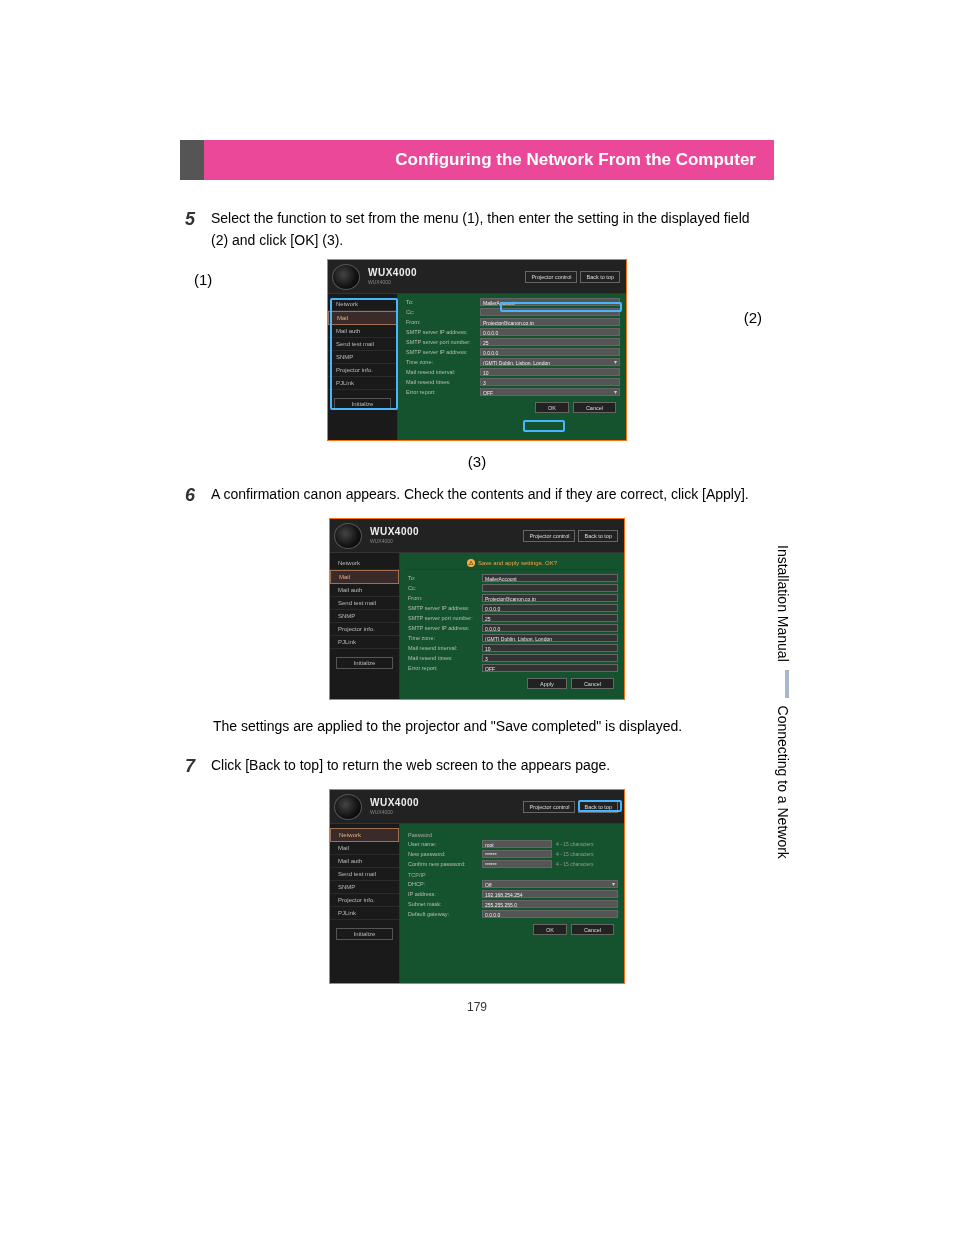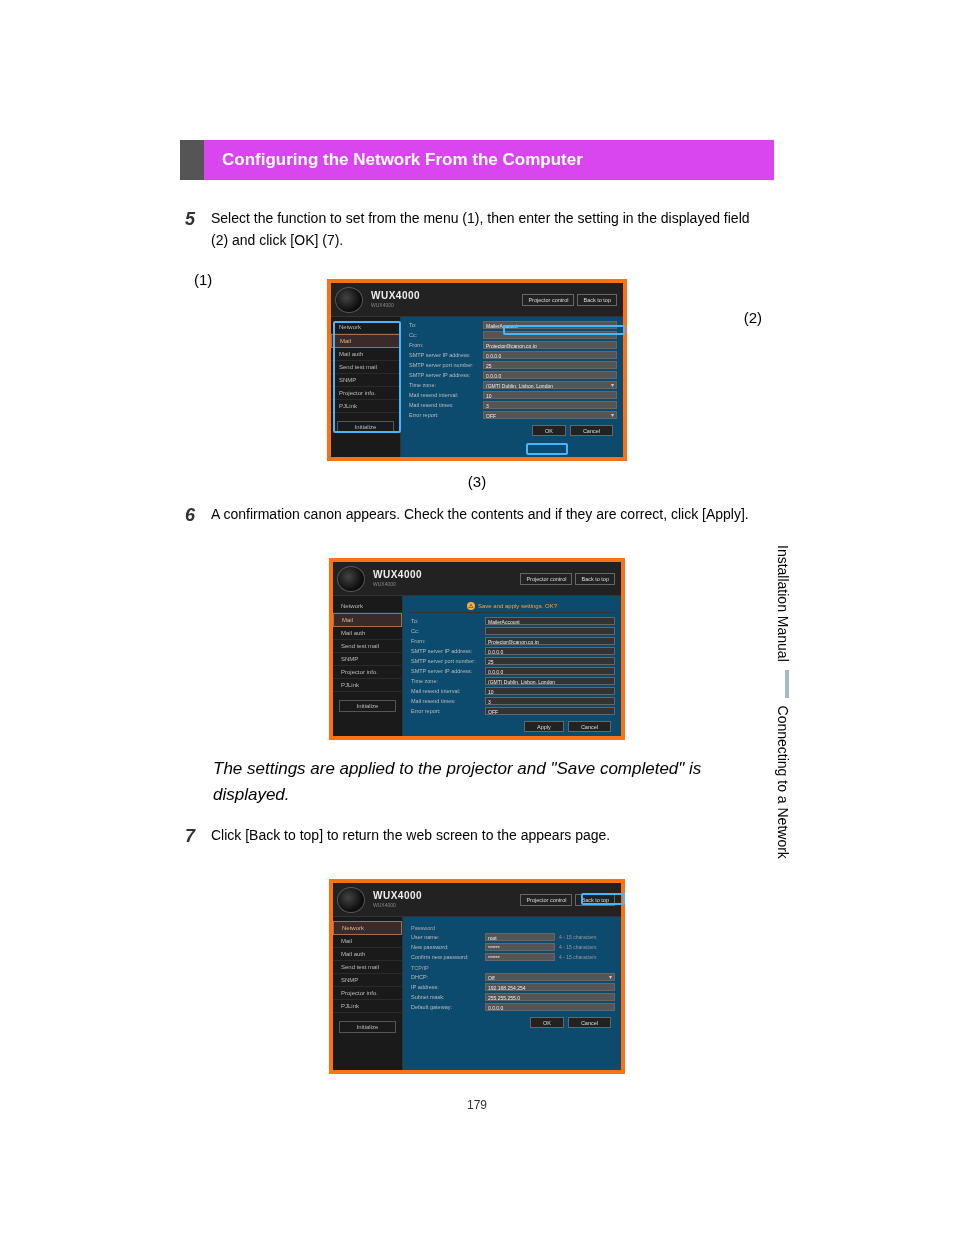--- a/index.html
+++ b/index.html
@@ -1,23 +1,23 @@
 <!DOCTYPE html>
 <html><head>
 <meta charset="utf-8">
 <style>
   * { box-sizing: border-box; }
   body { margin: 0; padding: 0; font-family: Arial, sans-serif; background: #fff; width: 954px; }
   .page { width: 954px; position: relative; padding: 140px 0 40px 0; }
-  .header-bar { background: #d946ef; color: #fff; font-weight: bold; font-size: 17px; padding: 10px 18px 10px 18px; margin-left: 180px; margin-right: 180px; margin-bottom: 28px; border-left: 24px solid #555; text-align: left; }
+  .header-bar { background: #ec4899; color: #fff; font-weight: bold; font-size: 17px; padding: 10px 18px 10px 18px; margin-left: 180px; margin-right: 180px; margin-bottom: 28px; border-left: 24px solid #555; text-align: right; }
   .step-row { display: flex; margin: 0 185px 8px 185px; font-size: 14px; line-height: 1.55; }
   .step-num { font-weight: bold; font-style: italic; font-size: 18px; color: #333; width: 26px; flex-shrink: 0; margin-top: -2px; }
   .step-text { flex: 1; }
   .fig-wrap { position: relative; margin: 6px auto 16px auto; display: flex; justify-content: center; }
-  .fig { background: #0c4a6e; color: #ccc; font-size: 7.5px; border: 4px solid #f97316; position: relative; margin-top: 20px; }
+  .fig { background: #14532d; color: #ccc; font-size: 7.5px; border: 1px solid #f97316; position: relative; }
   .fig1 { width: 300px; height: 182px; }
   .fig2 { width: 296px; height: 182px; }
   .fig3 { width: 296px; height: 195px; }
   .fig-head { display: flex; align-items: center; height: 34px; padding: 2px 6px 2px 4px; background: #222; border-bottom: 1px solid #333; }
   .lens { width: 28px; height: 26px; border-radius: 50%; background: radial-gradient(circle at 40% 40%, #444 0, #111 60%, #000 100%); border: 1px solid #555; flex-shrink: 0; }
   .model-block { margin-left: 8px; line-height: 1; }
   .model { font-size: 10px; font-weight: bold; color: #eee; letter-spacing: 0.5px; }
   .sub { font-size: 5px; color: #888; margin-top: 2px; }
   .head-btns { margin-left: auto; display: flex; gap: 3px; }
   .hbtn { border: 1px solid #666; background: #222; color: #ddd; font-size: 5.5px; padding: 2px 5px; white-space: nowrap; }
@@ -40,35 +40,35 @@
   .confirm-msg { color: #ffa040; font-size: 6px; text-align: center; padding: 2px 0; border-bottom: 1px solid #333; margin-bottom: 4px; }
   .confirm-msg::before { content: '⚠'; background: #f5b040; color: #000; border-radius: 50%; display: inline-block; width: 8px; height: 8px; line-height: 8px; font-size: 6px; margin-right: 3px; }
   
   .callout-1 { position: absolute; left: 194px; top: 12px; font-size: 15px; }
   .callout-2 { position: absolute; right: 192px; top: 50px; font-size: 15px; }
   .callout-3 { text-align: center; font-size: 15px; margin-top: -4px; margin-bottom: 14px; }
   .hl-blue { position: absolute; border: 2px solid #47b6ff; border-radius: 2px; pointer-events: none; }
   
   .side-text { position: absolute; right: 160px; top: 545px; writing-mode: vertical-rl; font-size: 14px; line-height: 1.6; }
   .accent { display: inline-block; width: 4px; height: 28px; background: #a5b8cc; margin: 4px 0; vertical-align: middle; }
-  .pagenum { text-align: center; font-size: 12px; color: #333; margin-top: 24px; }
-  .plain-para { margin: 10px 185px 18px 213px; font-size: 17px; line-height: 1.5; font-style: italic; }
+  .pagenum { text-align: center; font-size: 12px; color: #333; margin-top: 16px; }
+  .plain-para { margin: 10px 185px 18px 213px; font-size: 14px; line-height: 1.5; }
 </style>
 </head>
 <body>
 
 <div class="page">
 
   <div class="header-bar">
     <span>Configuring the Network From the Computer</span>
   </div>
 
   <div class="step-row">
     <div class="step-num">5</div>
-    <div class="step-text">Select the function to set from the menu (1), then enter the setting in the displayed field (2) and click [OK] (7).</div>
+    <div class="step-text">Select the function to set from the menu (1), then enter the setting in the displayed field (2) and click [OK] (3).</div>
   </div>
 
   <div class="fig-wrap">
     <span class="callout-1">(1)</span>
     <span class="callout-2">(2)</span>
 
     <div class="fig fig1">
       <div class="fig-head">
         <div class="lens"></div>
         <div class="model-block">

